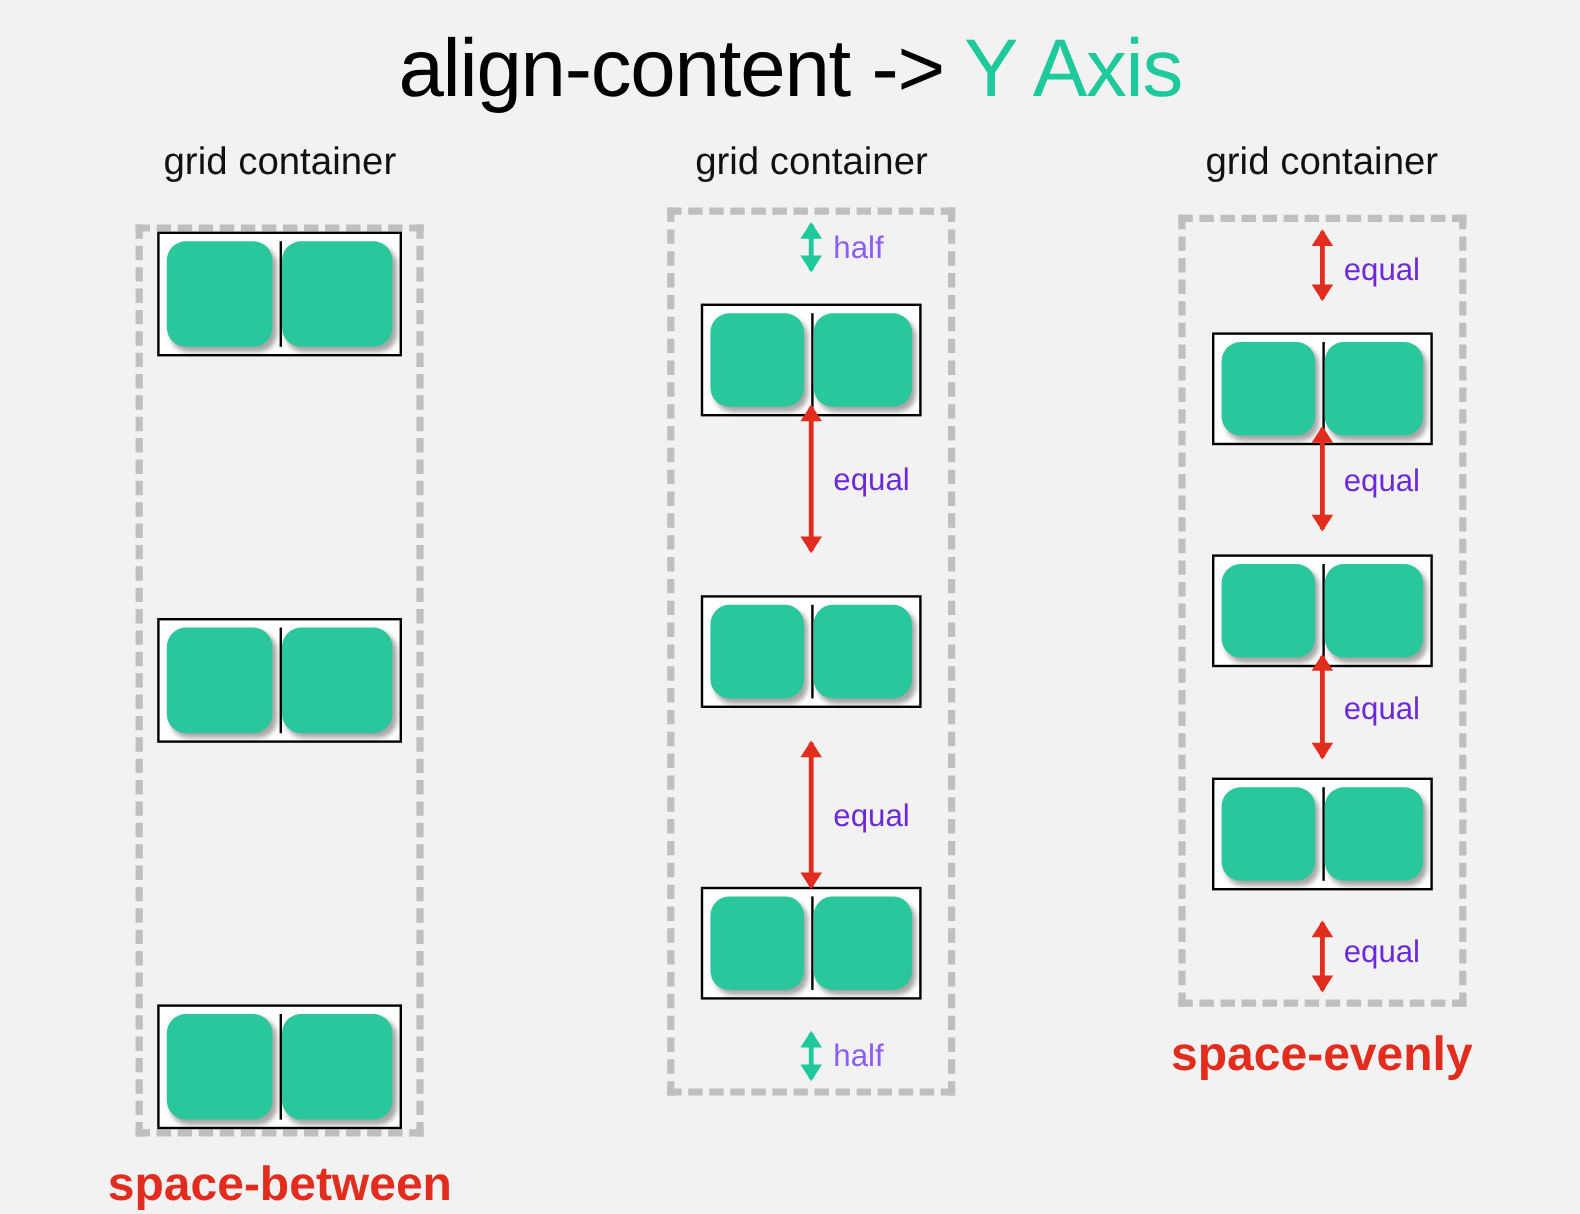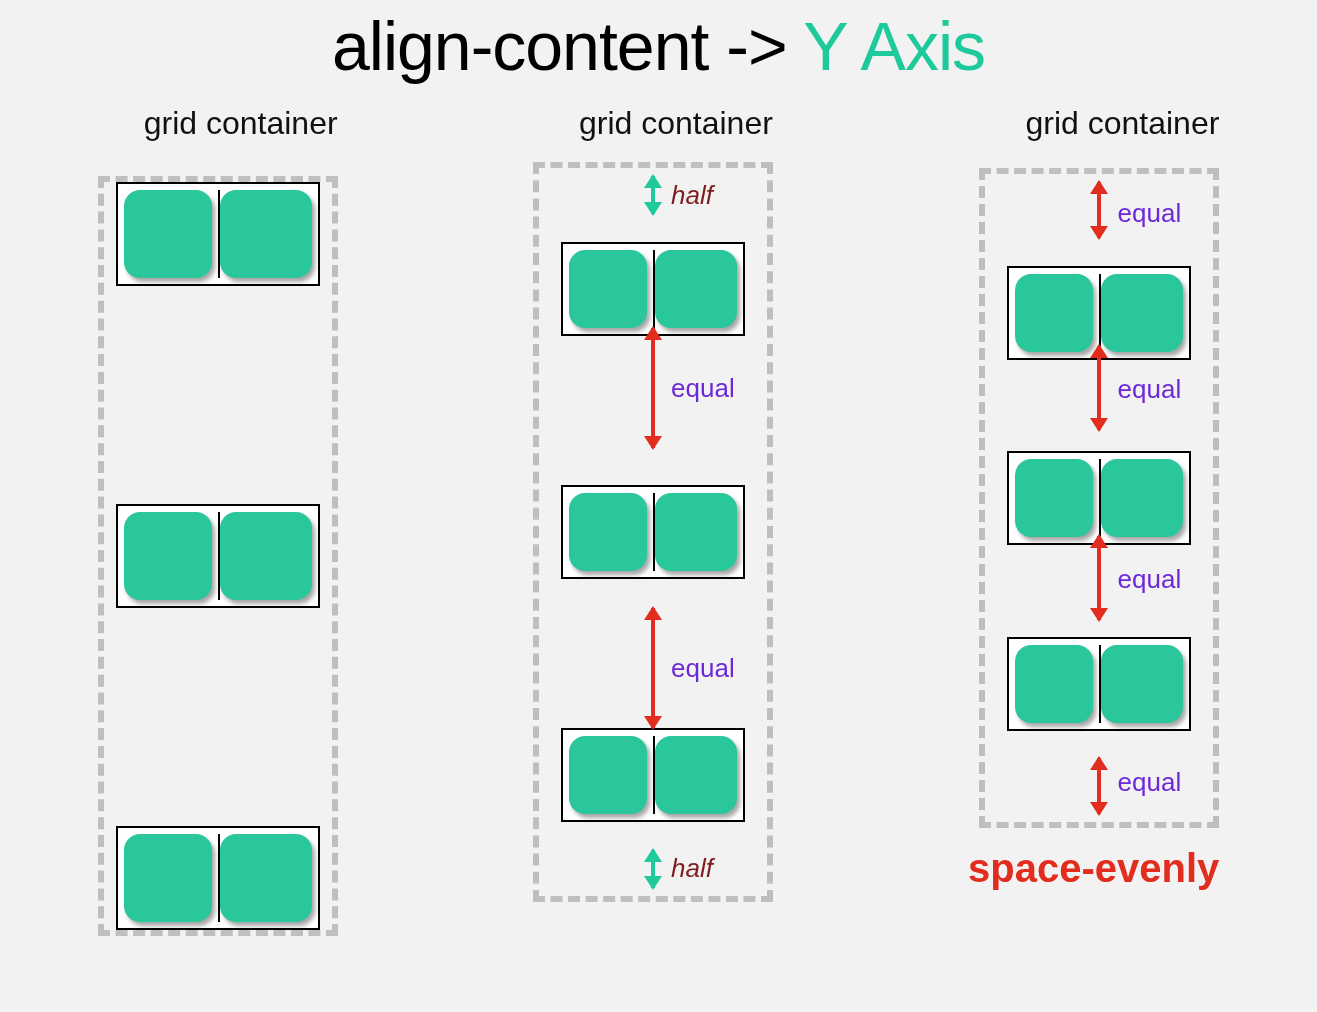--- a/index.html
+++ b/index.html
@@ -7,34 +7,34 @@
     background: #f2f2f2;
     width: 1317px;
     height: 1012px;
     font-family: "Segoe UI", Arial, sans-serif;
     overflow: hidden;
   }
   .title {
     text-align: center;
     font-size: 68px;
     font-weight: 400;
-    padding-top: 7px;
+    padding-top: 18px;
     letter-spacing: -1px;
   }
   .title .accent { color: #1ec99b; }
   .columns {
     display: flex;
     justify-content: space-around;
     margin-top: 20px;
     align-items: flex-start;
   }
   .col {
     display: flex;
     flex-direction: column;
-    align-items: flex-end;
+    align-items: center;
   }
   .container-label {
     font-size: 32px;
     font-weight: 400;
     color: #111;
     margin-bottom: 8px;
   }
   .caption {
     color: #e22c1d;
     font-size: 40px;
@@ -96,21 +96,21 @@
   .arrow.teal { background: #1ec99b; }
   .arrow.teal::before { border-bottom: 14px solid #1ec99b; }
   .arrow.teal::after  { border-top: 14px solid #1ec99b; }
 
   .arrow-label {
     position: absolute;
     font-size: 26px;
     font-weight: 400;
   }
   .arrow-label.dark { color: #6d28d9; }
-  .arrow-label.teal { color: #7f1d1d; font-style: italic; }
+  .arrow-label.teal { color: #8b5cf6; }
 </style>
 </head>
 <body>
 
 <h1 class="title">
   <span>align-content -&gt; </span><span class="accent">Y Axis</span>
 </h1>
 
 <div class="columns">
 
@@ -135,20 +135,21 @@
       </div>
       <div class="row">
         <div class="cell">
             <div class="block"></div>
           </div>
         <div class="cell">
             <div class="block"></div>
           </div>
       </div>
     </div>
+    <div class="caption">space-between</div>
   </div>
 
   <div class="col c2">
     <div class="container-label">grid container</div>
     <div class="grid-container">
       <div class="row">
         <div class="cell">
             <div class="block"></div>
           </div>
         <div class="cell">

